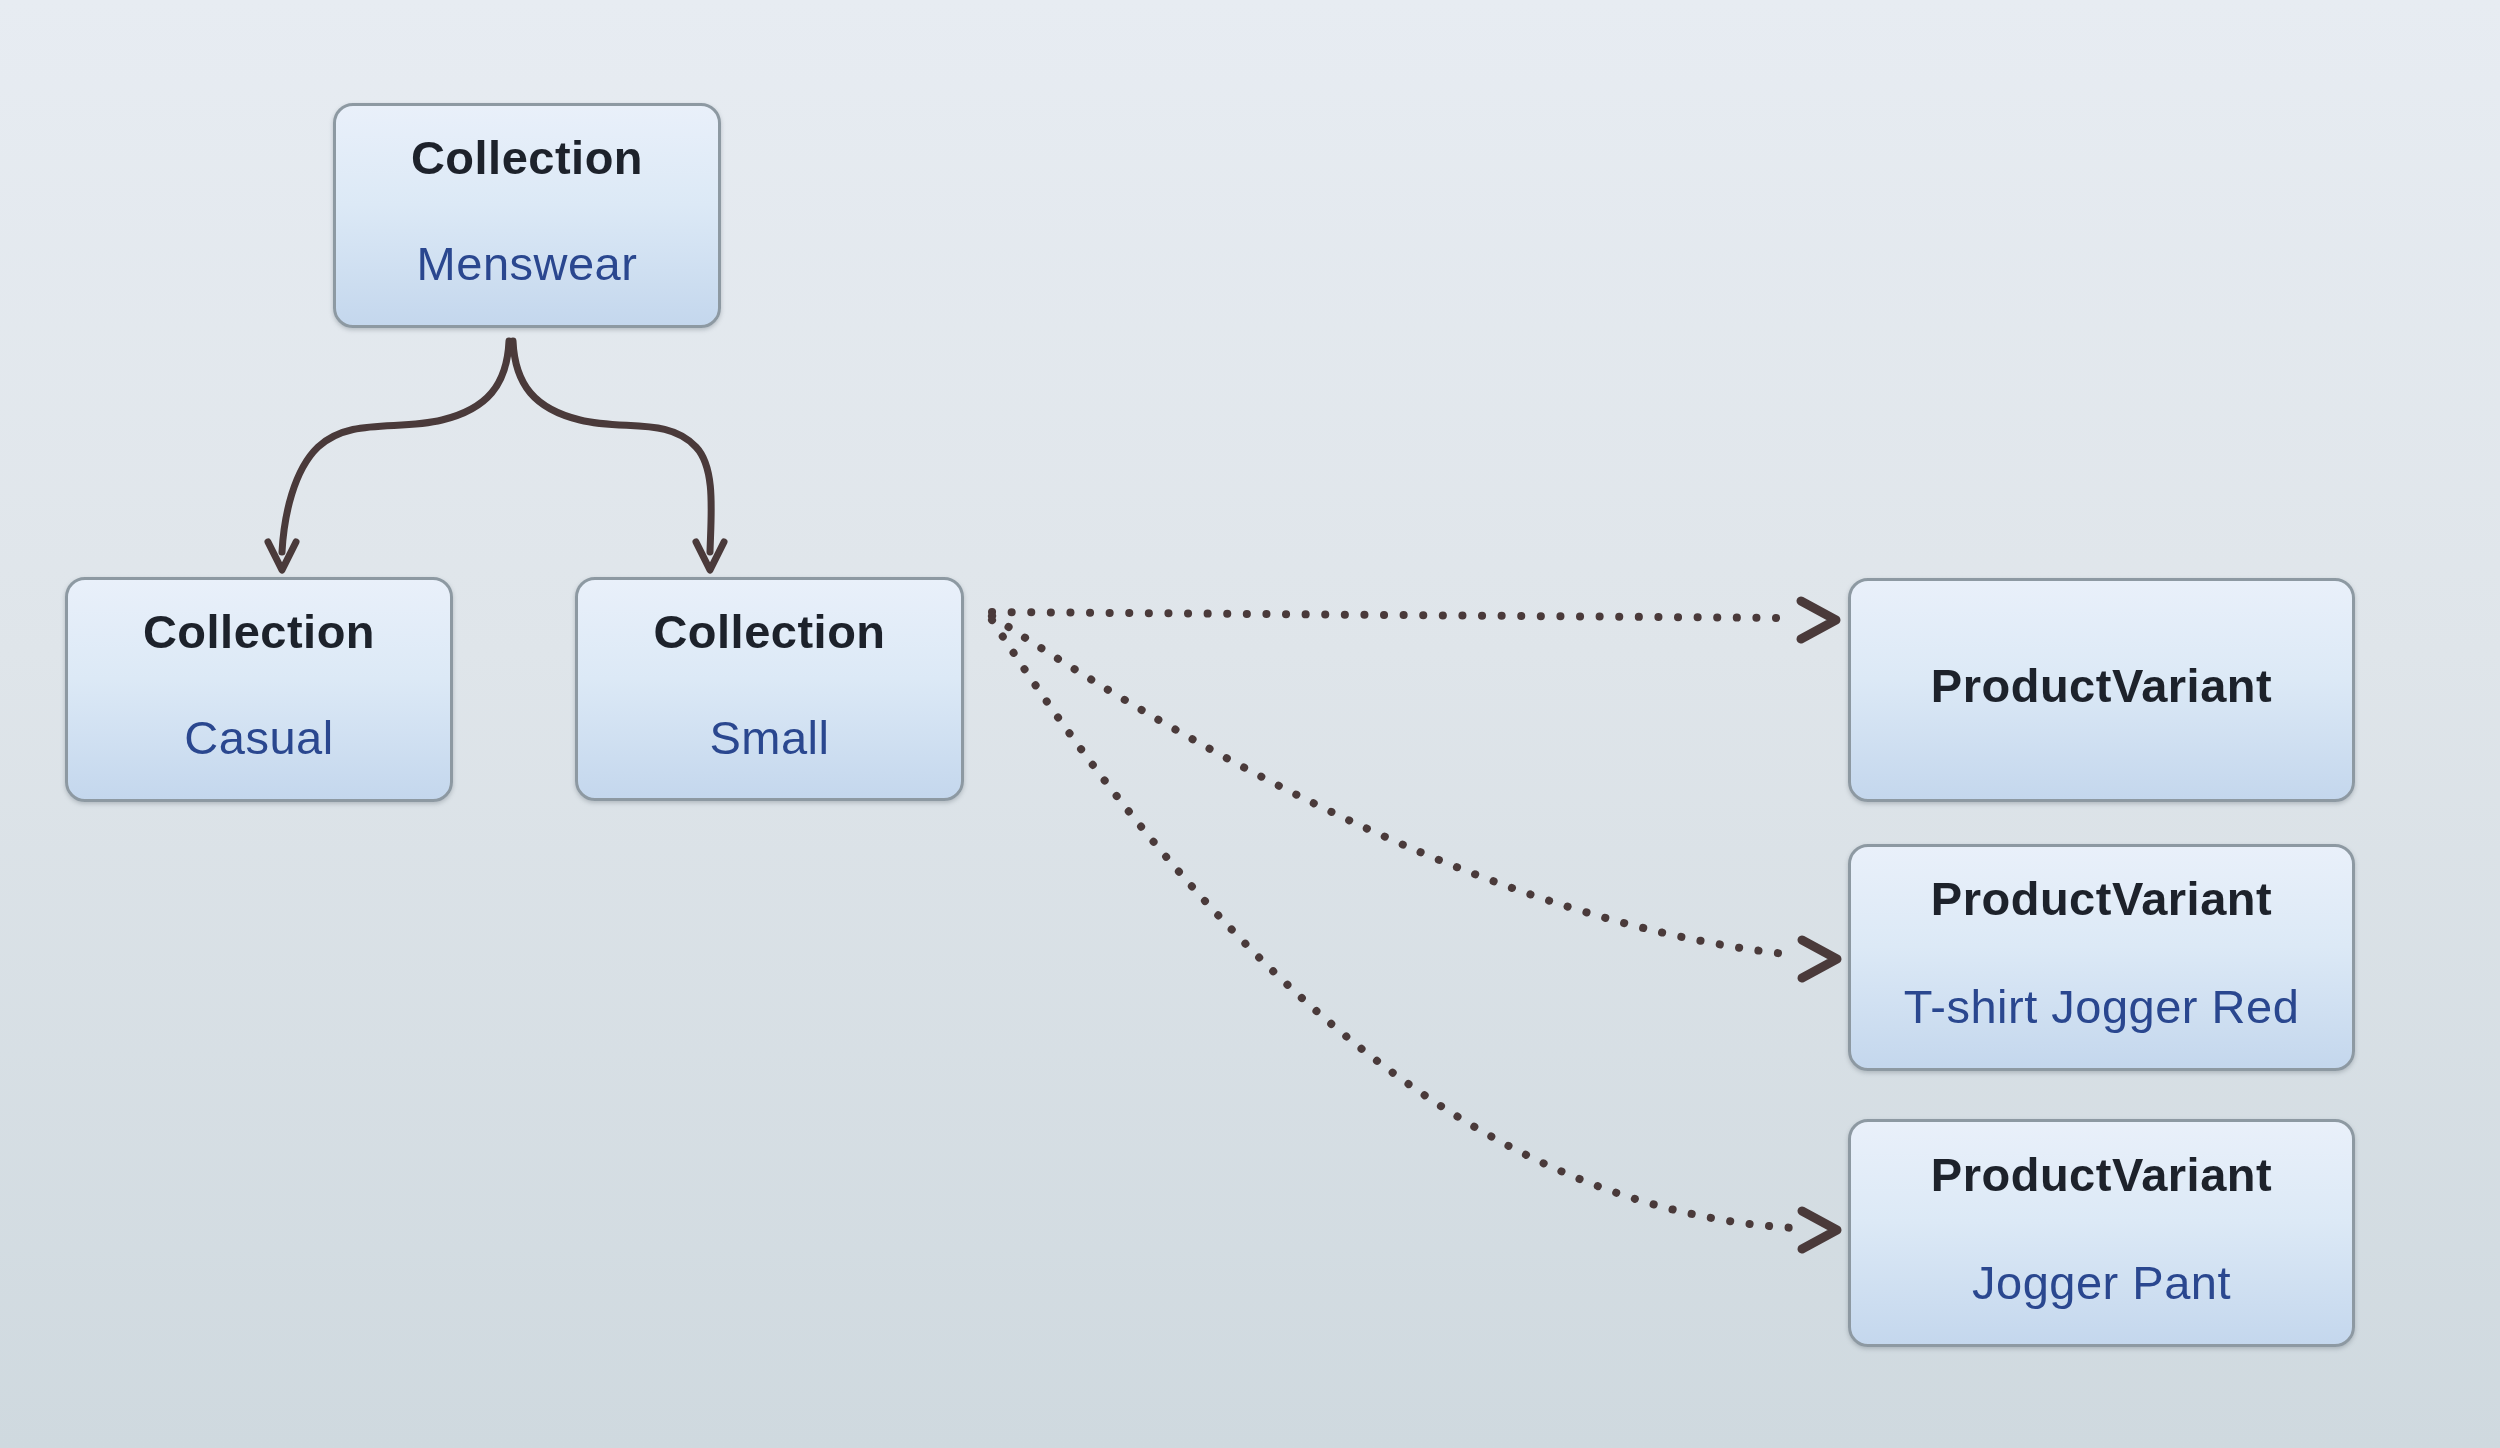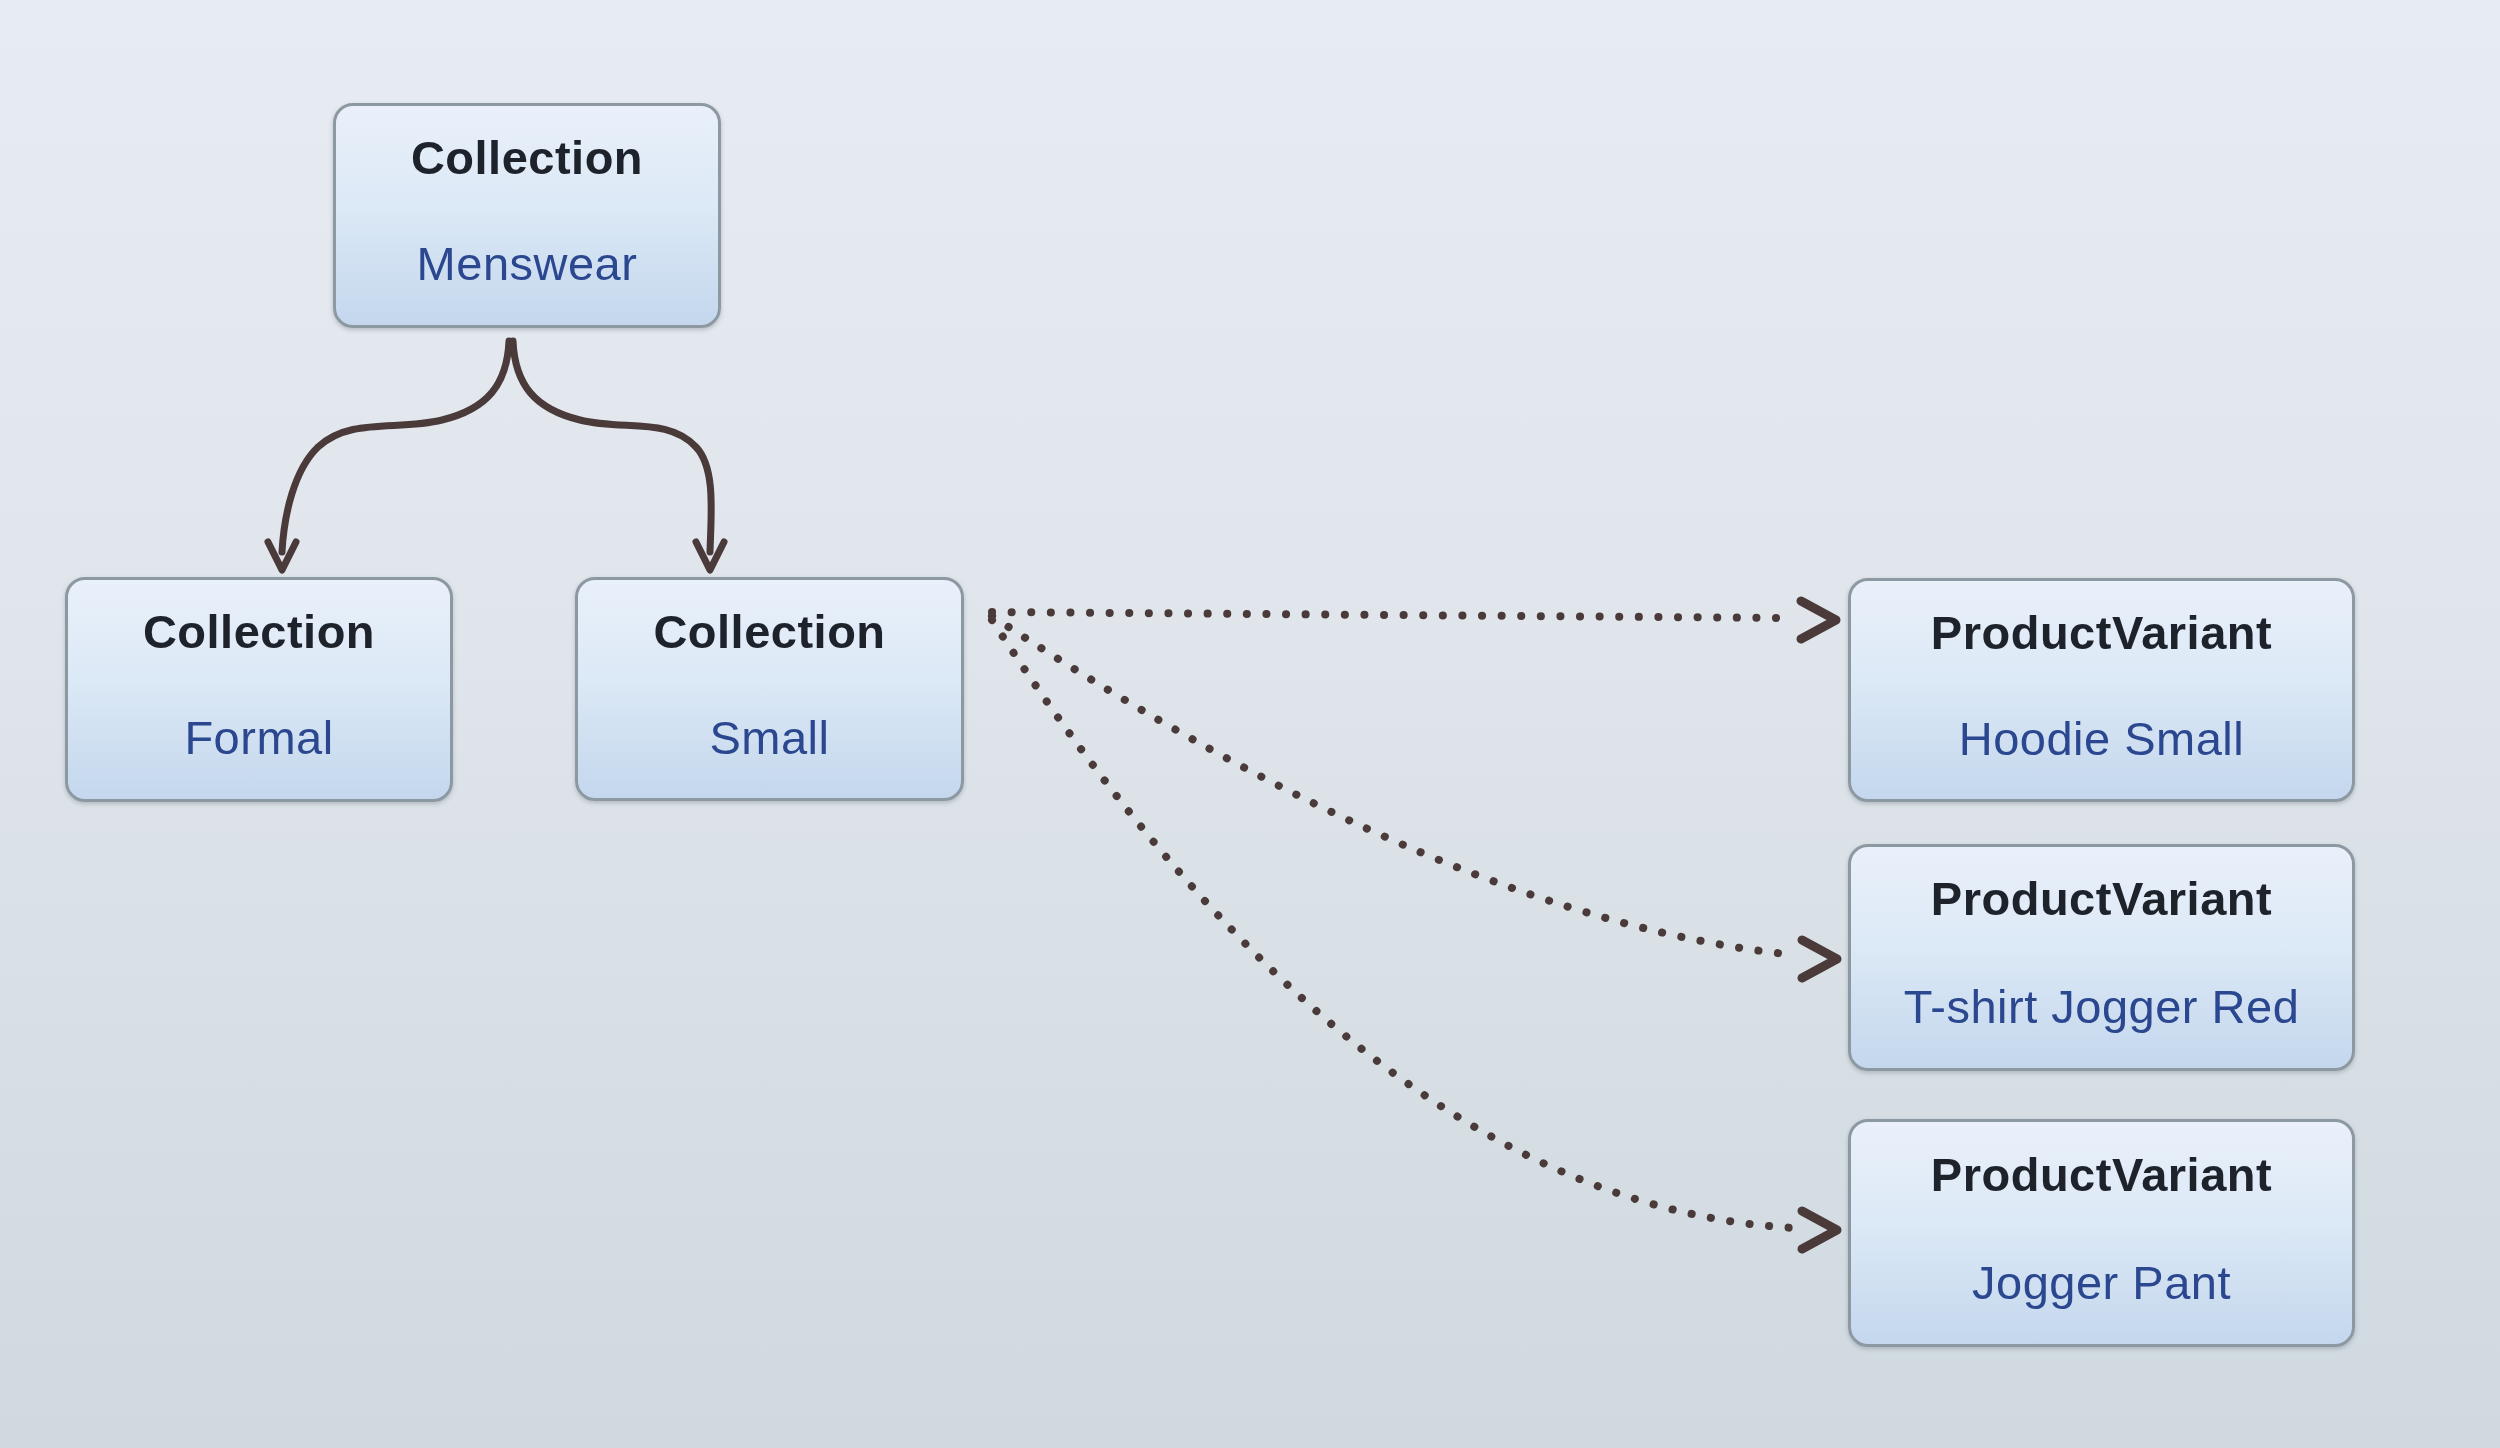--- a/index.html
+++ b/index.html
@@ -106,31 +106,30 @@
     <path class="edge-head" d="M 1802 1211 L 1837 1230 L 1802 1249"></path>
   </svg>
 
   <div class="node node-menswear">
     <div class="node-type">Collection</div>
     <div class="node-value">Menswear</div>
   </div>
 
   <div class="node node-formal">
     <div class="node-type">Collection</div>
-    <div class="node-value">Formal</div>
+    <div class="node-value">Casual</div>
   </div>
 
   <div class="node node-casual">
     <div class="node-type">Collection</div>
     <div class="node-value">Small</div>
   </div>
 
   <div class="node node-hoodie">
     <div class="node-type">ProductVariant</div>
-    <div class="node-value">Hoodie Small</div>
   </div>
 
   <div class="node node-tshirt">
     <div class="node-type">ProductVariant</div>
     <div class="node-value">T-shirt Jogger Red</div>
   </div>
 
   <div class="node node-jogger">
     <div class="node-type">ProductVariant</div>
     <div class="node-value">Jogger Pant</div>

